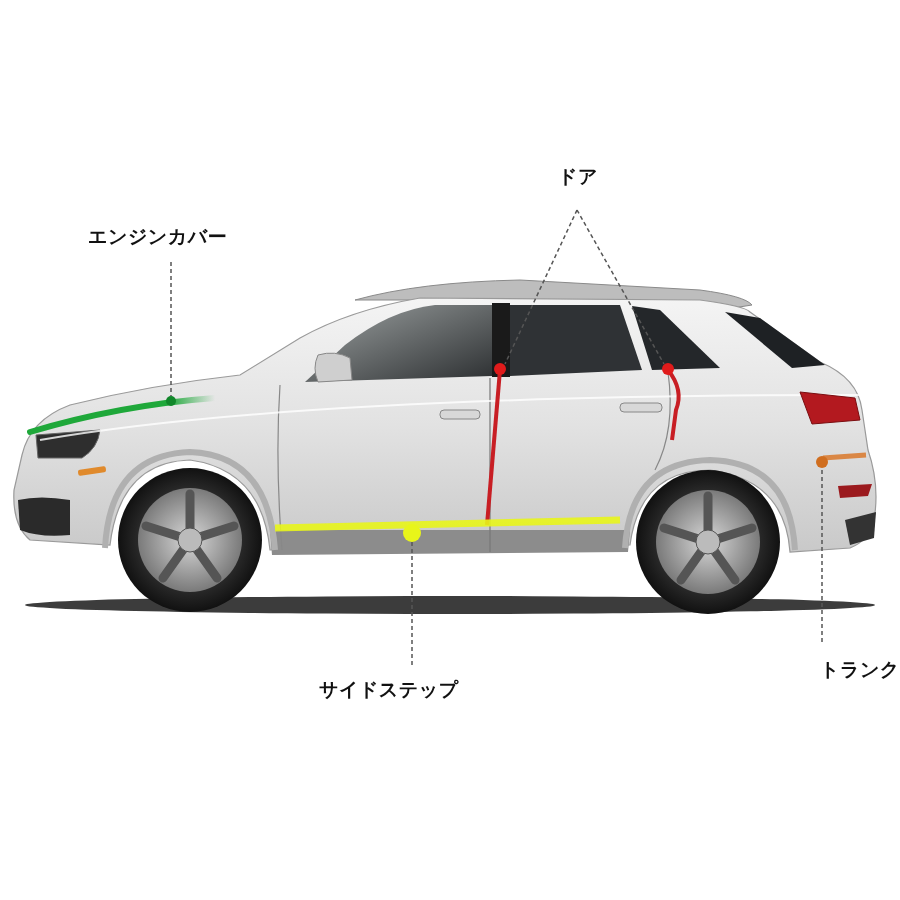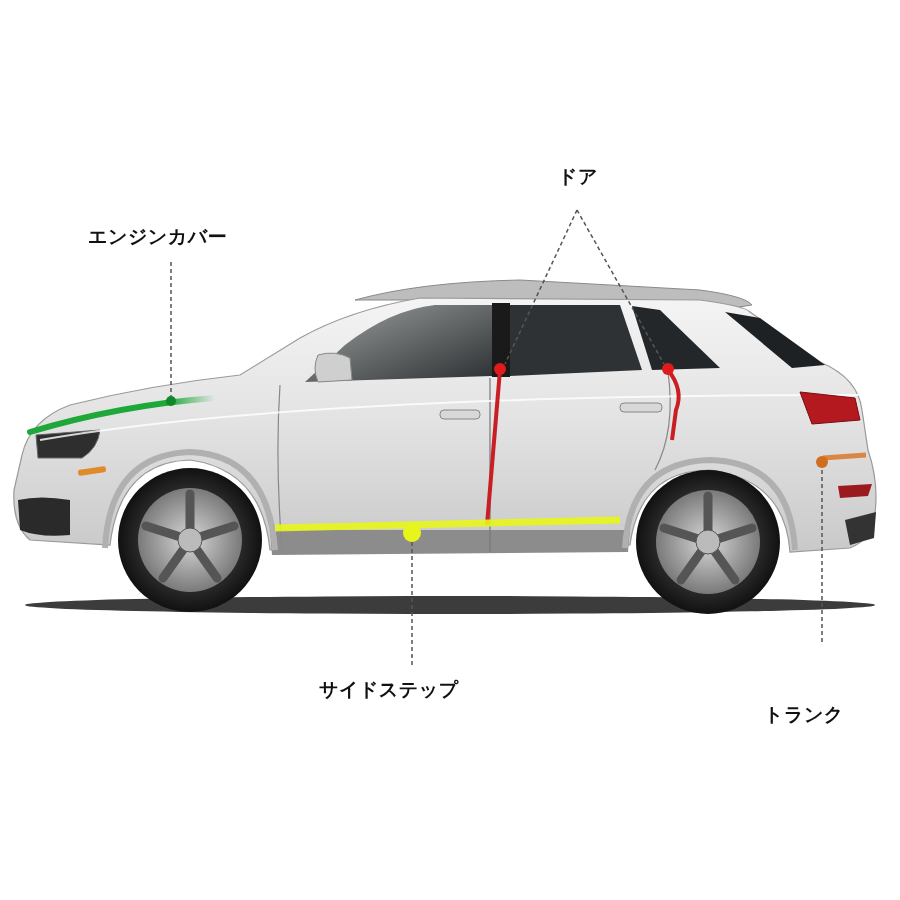--- a/index.html
+++ b/index.html
@@ -129,13 +129,13 @@
   <g>
     <path d="M823 458 L866 455" stroke="#d9782a" stroke-width="5" fill="none" opacity="0.85"></path>
     <circle cx="822" cy="462" r="6" fill="#d06e1f"></circle>
     <line x1="822" y1="470" x2="822" y2="645" stroke="#555" stroke-width="1.5" stroke-dasharray="4,3"></line>
   </g>
 </svg>
 
 <div class="label" style="left:88px;top:224px;">エンジンカバー</div>
 <div class="label" style="left:558px;top:164px;">ドア</div>
 <div class="label" style="left:319px;top:677px;">サイドステップ</div>
-<div class="label" style="left:764px;top:657px;margin-top:45px;">トランク</div>
+<div class="label" style="left:820px;top:657px;">トランク</div>
 
 </body></html>

